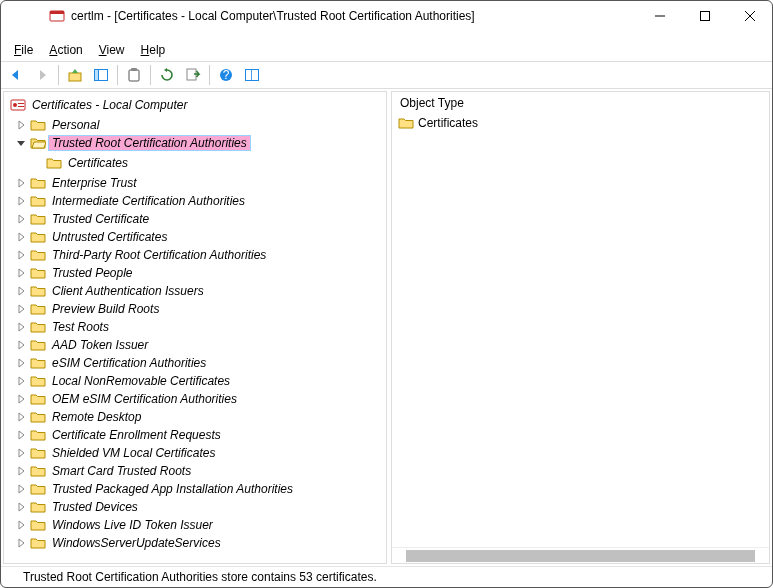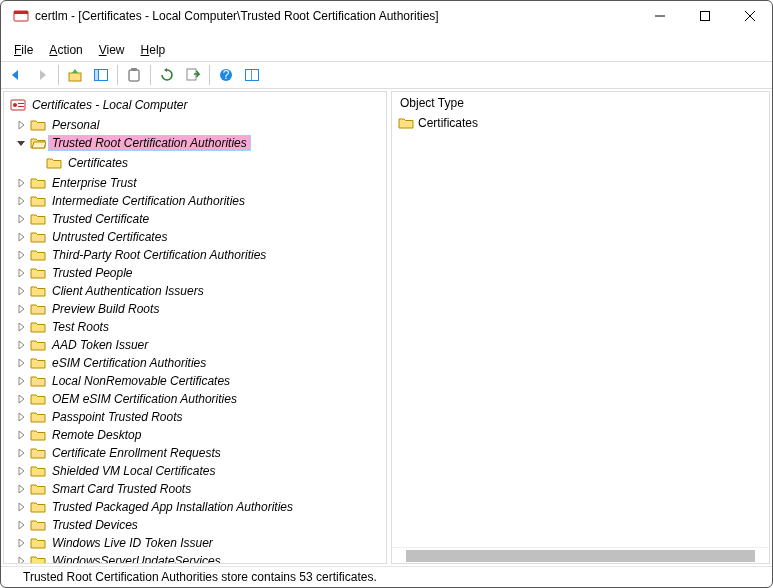--- a/index.html
+++ b/index.html
@@ -1,20 +1,20 @@
 <!DOCTYPE html>
 <html><head>
 <meta charset="utf-8">
 <style>
 * { box-sizing: border-box; margin: 0; padding: 0; font-family: "Segoe UI", Tahoma, sans-serif; font-size: 12px; }
 html,body { width: 773px; height: 588px; background:#fff; overflow:hidden; }
 .window { width:773px; height:588px; border:1px solid #555; display:flex; flex-direction:column; background:#fff; border-radius:6px; }
 
 
-.titlebar { height:30px; display:flex; align-items:center; padding:0 0 0 12px; }
+.titlebar { height:30px; display:flex; align-items:center; padding:0 0 0 4px;margin-left:44px; }
 .title-icon { width:16px; height:16px; margin-right:6px; }
 .title-text { flex:1; white-space:nowrap; overflow:hidden; font-size:12px; }
 .win-controls { display:flex; height:100% }
 .win-btn { width:45px; height:30px; display:flex; align-items:center; justify-content:center; }
 
 
 .menubar { height:22px; display:flex; align-items:center; padding:0 6px; gap:2px; border-bottom:0;margin-top:8px; }
 .menu-item { padding:2px 7px; }
 .menu-item span.u { text-decoration:underline; }
 
@@ -430,36 +430,20 @@
                   <span class="expander">
                     <svg width="10" height="10">
                       <path d="M3 1 L8 5 L3 9 Z" fill="none" stroke="#888" stroke-width="1"></path>
                     </svg>
                   </span>
                   <span class="node-icon">
                     <svg width="16" height="16">
                       <path d="M1 4 L6 4 L7.5 5.5 L15 5.5 L15 13 L1 13 Z" fill="#ffe082" stroke="#b38f00"></path>
                     </svg>
                   </span>
-                  <span class="node-label">Passpoint Trusted Roots</span>
-                </div>
-              </li>
-              <li>
-                <div class="tree-node">
-                  <span class="indent" style="width:6px"></span>
-                  <span class="expander">
-                    <svg width="10" height="10">
-                      <path d="M3 1 L8 5 L3 9 Z" fill="none" stroke="#888" stroke-width="1"></path>
-                    </svg>
-                  </span>
-                  <span class="node-icon">
-                    <svg width="16" height="16">
-                      <path d="M1 4 L6 4 L7.5 5.5 L15 5.5 L15 13 L1 13 Z" fill="#ffe082" stroke="#b38f00"></path>
-                    </svg>
-                  </span>
                   <span class="node-label">Remote Desktop</span>
                 </div>
               </li>
               <li>
                 <div class="tree-node">
                   <span class="indent" style="width:6px"></span>
                   <span class="expander">
                     <svg width="10" height="10">
                       <path d="M3 1 L8 5 L3 9 Z" fill="none" stroke="#888" stroke-width="1"></path>
                     </svg>

